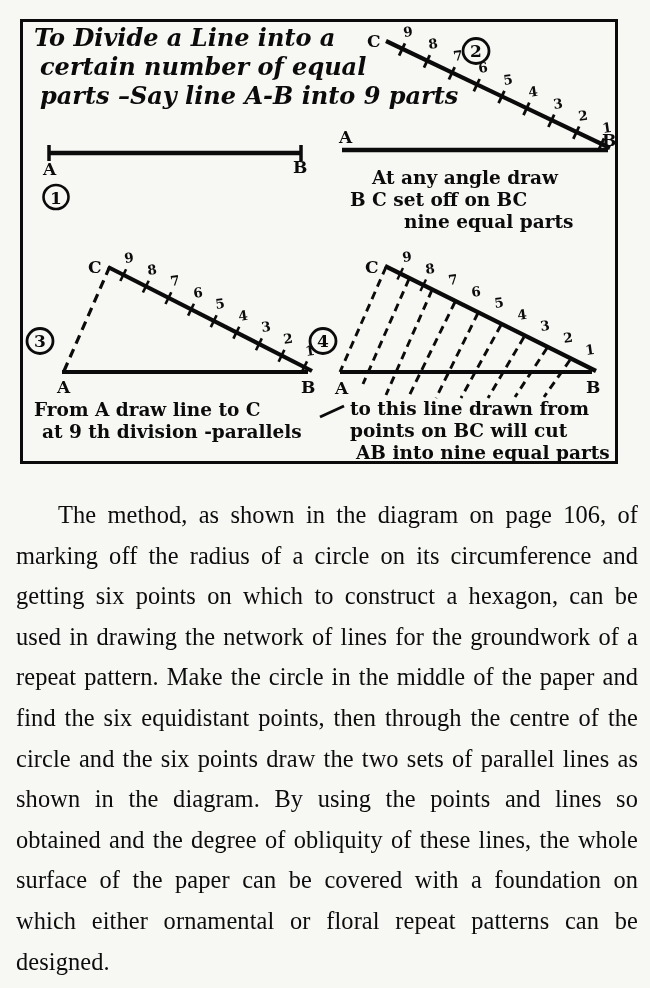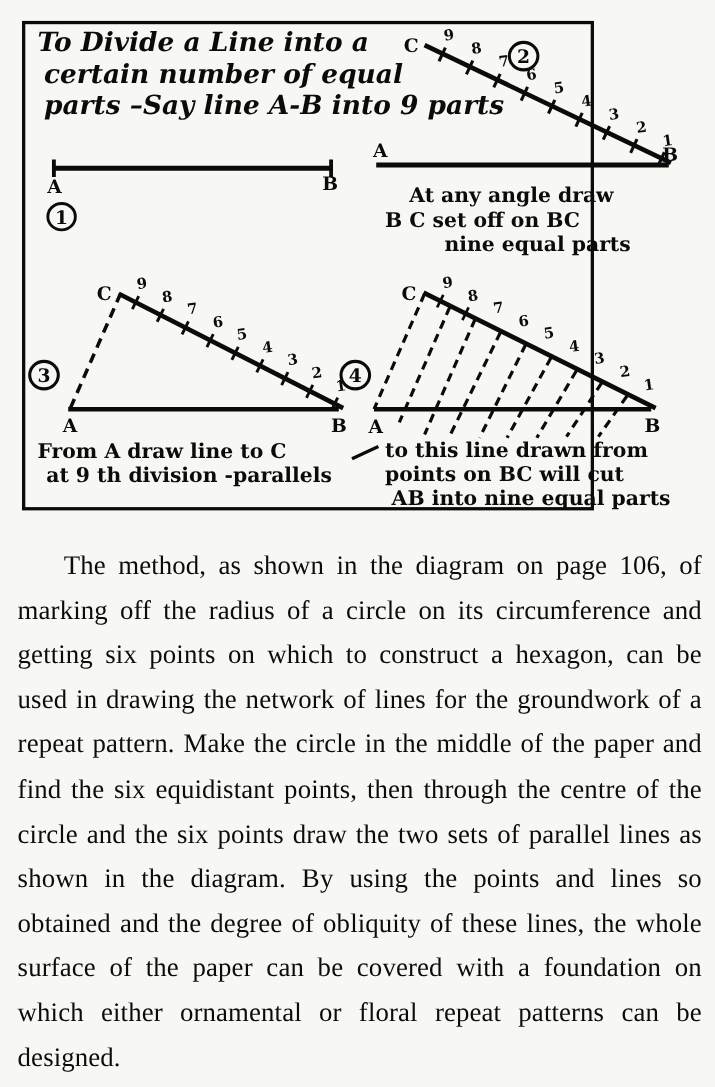--- a/index.html
+++ b/index.html
@@ -15,21 +15,21 @@
     color: #0b0b0b;
     position: relative;
     overflow: hidden;
   }
 
   
   #figure-plate {
     position: absolute;
     left: 20px;
     top: 19px;
-    width: 520px;
+    width: 598px;
     height: 445px;
   }
   #figure-plate .plate-border {
     position: absolute;
     inset: 0;
     border: 3px solid #0b0b0b;
     box-sizing: border-box;
   }
   #figure-svg {
     position: absolute;

